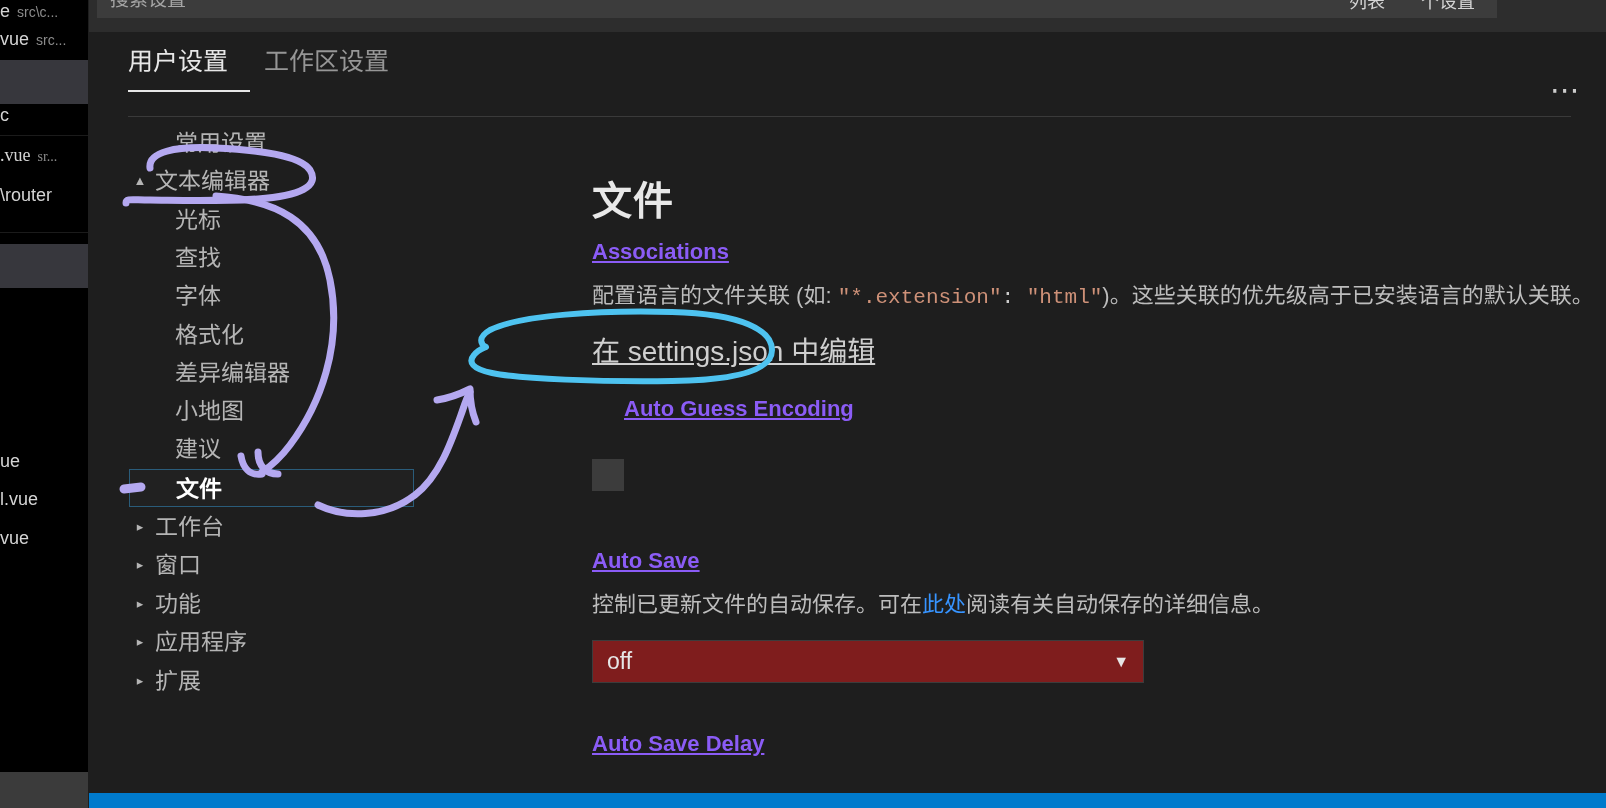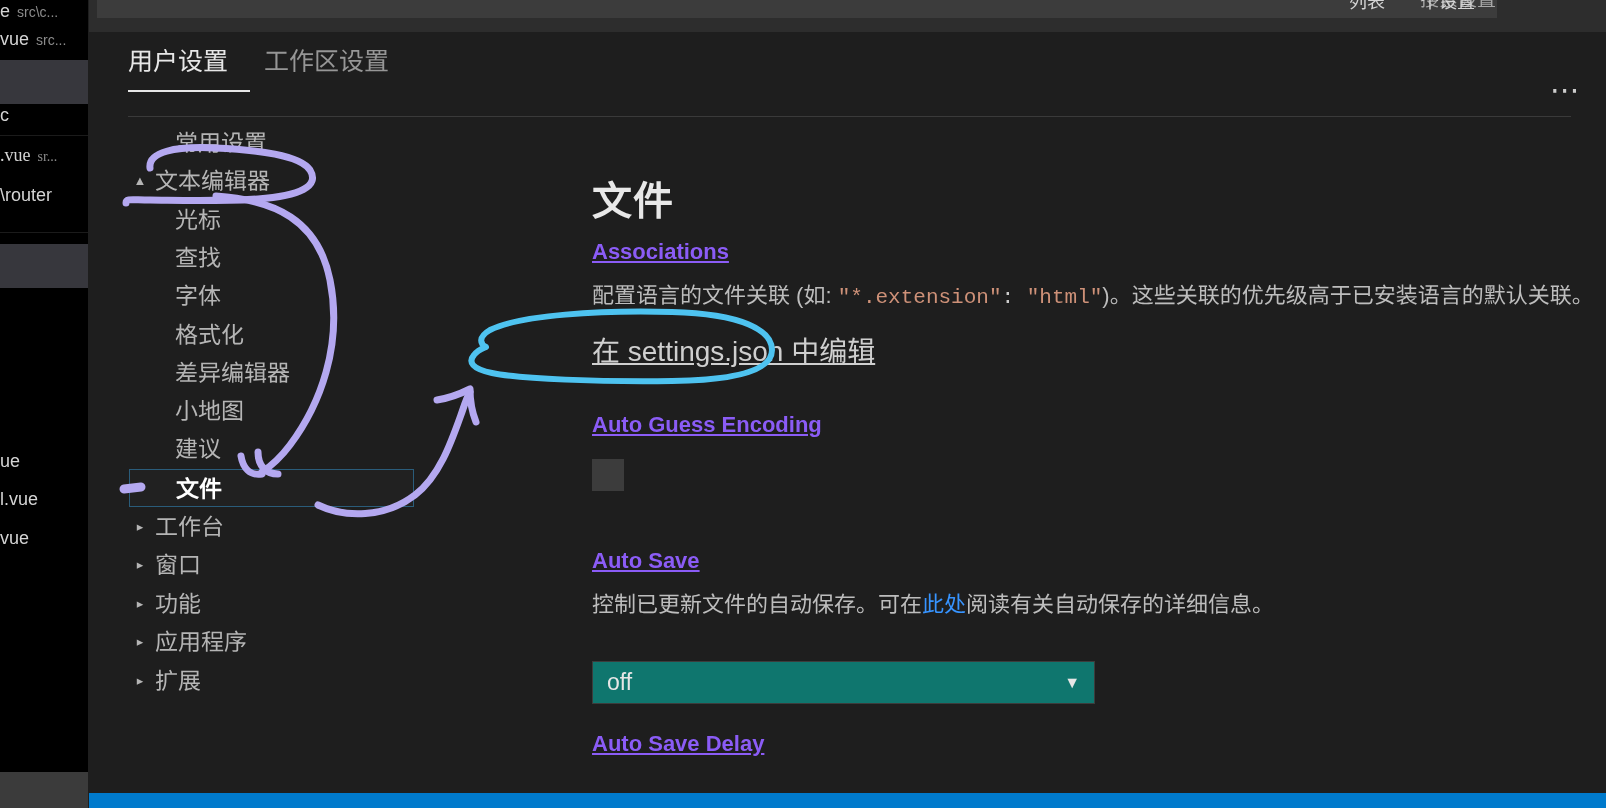--- a/index.html
+++ b/index.html
@@ -57,21 +57,20 @@
     width: 1517px; height: 808px;
     background: #1e1e1e;
   }
 
   
   #search-strip {
     position: absolute;
     left: 0; top: 0;
     width: 1517px; height: 32px;
     background: #2d2d2d;
-    text-align: right;
   }
   #search-input-box {
     position: absolute;
     left: 8px; top: -18px;
     width: 1400px; height: 36px;
     background: #3c3c3c;
     border: 1px solid #3c3c3c;
     box-sizing: border-box;
     color: #a6a6a6;
     font-size: 19px;
@@ -236,23 +235,23 @@
   }
   #auto-guess-desc {
     position: absolute;
     left: 50px; top: 336px;
     font-size: 22px;
     color: #bdbdbd;
     white-space: nowrap;
   }
   #auto-save-select {
     position: absolute;
-    left: 0; top: 537px;
-    width: 503px; height: 43px;
-    background: #0f766e;
+    left: 0; top: 516px;
+    width: 552px; height: 43px;
+    background: #7f1d1d;
     border: 1px solid #3c3c3c;
     box-sizing: border-box;
     cursor: pointer;
   }
   #auto-save-select .val {
     position: absolute;
     left: 14px; top: 0;
     line-height: 41px;
     font-size: 23px;
     color: #e6e6e6;
@@ -384,21 +383,21 @@
 
   <div id="detail">
     <div id="detail-title">文件</div>
 
     <div class="setting-key" style="top:115px;">Associations</div>
     <div class="setting-desc" style="top:153px;">
       <span>配置语言的文件关联 (如: </span><span class="code">"*.extension"</span><span class="code" style="color:#cccccc;">: </span><span class="code">"html"</span><span>)。这些关联的优先级高于已安装语言的默认关联。</span>
     </div>
     <div id="edit-json-link">在 settings.json 中编辑</div>
 
-    <div class="setting-key" style="top:288px;">Auto Guess Encoding</div>
+    <div class="setting-key" style="top:272px;margin-left:32px;">Auto Guess Encoding</div>
     <div id="auto-guess-checkbox"></div>
 
     <div class="setting-key" style="top:424px;">Auto Save</div>
     <div class="setting-desc" style="top:462px;">
       <span>控制已更新文件的自动保存。可在</span><span class="link">此处</span><span>阅读有关自动保存的详细信息。</span>
     </div>
     <div id="auto-save-select">
       <span class="val">off</span>
       <span class="arrow">▼</span>
     </div>

